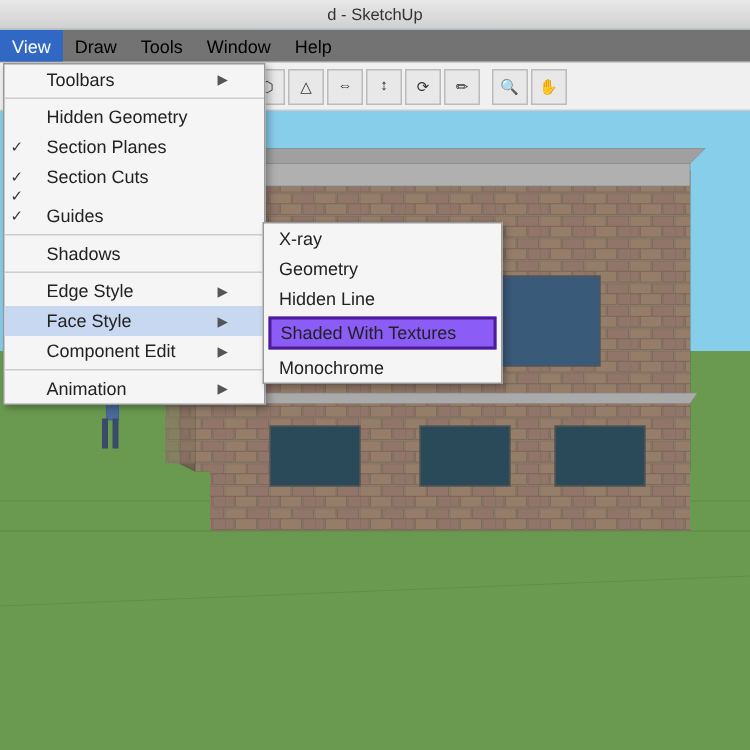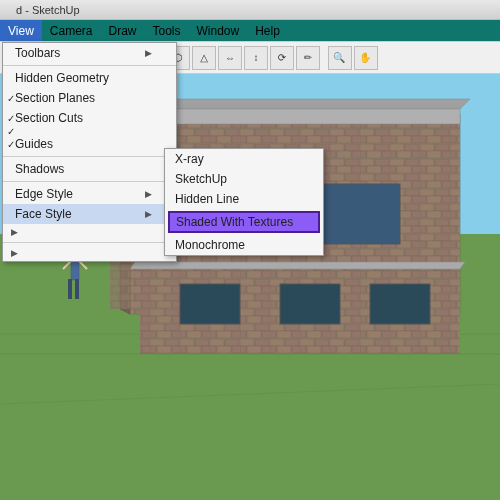--- a/index.html
+++ b/index.html
@@ -21,21 +21,21 @@
       background: linear-gradient(180deg, #87CEEB 0%, #87CEEB 40%, #7a9e5a 40%, #6a8e4a 100%);
       z-index: 0;
     }
 
     
     .menubar {
       position: absolute;
       top: 0; left: 0;
       width: 500px;
       height: 22px;
-      background: #0f766e;
+      background: #737373;
       display: flex;
       align-items: flex-start;
       z-index: 100;
       border-bottom: 1px solid #ccc;
       font-size: 12px;
     }
 
     .menu-item {
       padding: 2px 8px;
       cursor: pointer;
@@ -83,21 +83,21 @@
       top: 22px;
       left: 2px;
       width: 175px;
       background: #f5f5f5;
       border: 1px solid #999;
       z-index: 200;
       box-shadow: 2px 2px 5px rgba(0,0,0,0.3);
     }
 
     .dropdown-item {
-      padding: 3px 24px 3px 0;
+      padding: 3px 24px 3px 16px;
       cursor: pointer;
       display: flex;
       align-items: center;
       justify-content: space-between;
       white-space: nowrap;
       font-size: 12px;
       color: #222;
       position: relative;
     }
 
@@ -126,21 +126,21 @@
 
     .dropdown-divider {
       height: 1px;
       background: #ccc;
       margin: 2px 0;
     }
 
     
     .submenu {
       position: absolute;
-      left: 164px;
+      left: 175px;
       top: 148px;
       width: 160px;
       background: #f5f5f5;
       border: 1px solid #999;
       z-index: 300;
       box-shadow: 2px 2px 5px rgba(0,0,0,0.3);
     }
 
     .submenu-item {
       padding: 3px 10px 3px 10px;
@@ -159,25 +159,26 @@
 
     
     .titlebar {
       position: absolute;
       top: 0; left: 0;
       width: 500px;
       height: 20px;
       background: linear-gradient(180deg, #e8e8e8, #d0d0d0);
       display: flex;
       align-items: center;
-      padding: 0 16px;
+      padding: 0 0;
       font-size: 11px;
       color: #333;
       z-index: 90;
       border-bottom: 1px solid #bbb;
+      justify-content: center;
     }
 
     
     .scene-svg {
       position: absolute;
       top: 54px;
       left: 0;
       width: 500px;
       height: 446px;
       z-index: 1;
@@ -236,23 +237,20 @@
   <line x1="0" y1="350" x2="500" y2="330" stroke="#4a7a30" stroke-width="0.5" opacity="0.4"></line>
 </svg>
 
 <div class="titlebar">
   <span>d - SketchUp</span>
 </div>
 
 <div class="menubar" style="top:20px;">
   <div class="menu-item active">
     <span>View</span>
-  </div>
-  <div class="menu-item">
-    <span>Camera</span>
   </div>
   <div class="menu-item">
     <span>Draw</span>
   </div>
   <div class="menu-item">
     <span>Tools</span>
   </div>
   <div class="menu-item">
     <span>Window</span>
   </div>
@@ -326,36 +324,38 @@
     <span class="item-label">Edge Style</span>
     <span class="arrow">▶</span>
   </div>
 
   <div class="dropdown-item highlighted" style="background:#c8d8f0;">
     <span class="item-label">Face Style</span>
     <span class="arrow">▶</span>
   </div>
 
   <div class="dropdown-item">
+    <span class="item-label">Component Edit</span>
     <span class="arrow">▶</span>
   </div>
 
   <div class="dropdown-divider"></div>
 
   <div class="dropdown-item">
+    <span class="item-label">Animation</span>
     <span class="arrow">▶</span>
   </div>
 </div>
 
 <div class="submenu">
   <div class="submenu-item">
     <span>X-ray</span>
   </div>
   <div class="submenu-item">
-    <span>SketchUp</span>
+    <span>Geometry</span>
   </div>
   <div class="submenu-item">
     <span>Hidden Line</span>
   </div>
   <div class="submenu-item selected-item" style="border:2px solid #4c1d95; background:#8b5cf6; margin:2px 3px; padding:2px 6px;">
     <span>Shaded With Textures</span>
   </div>
   <div class="submenu-item">
     <span>Monochrome</span>
   </div>

